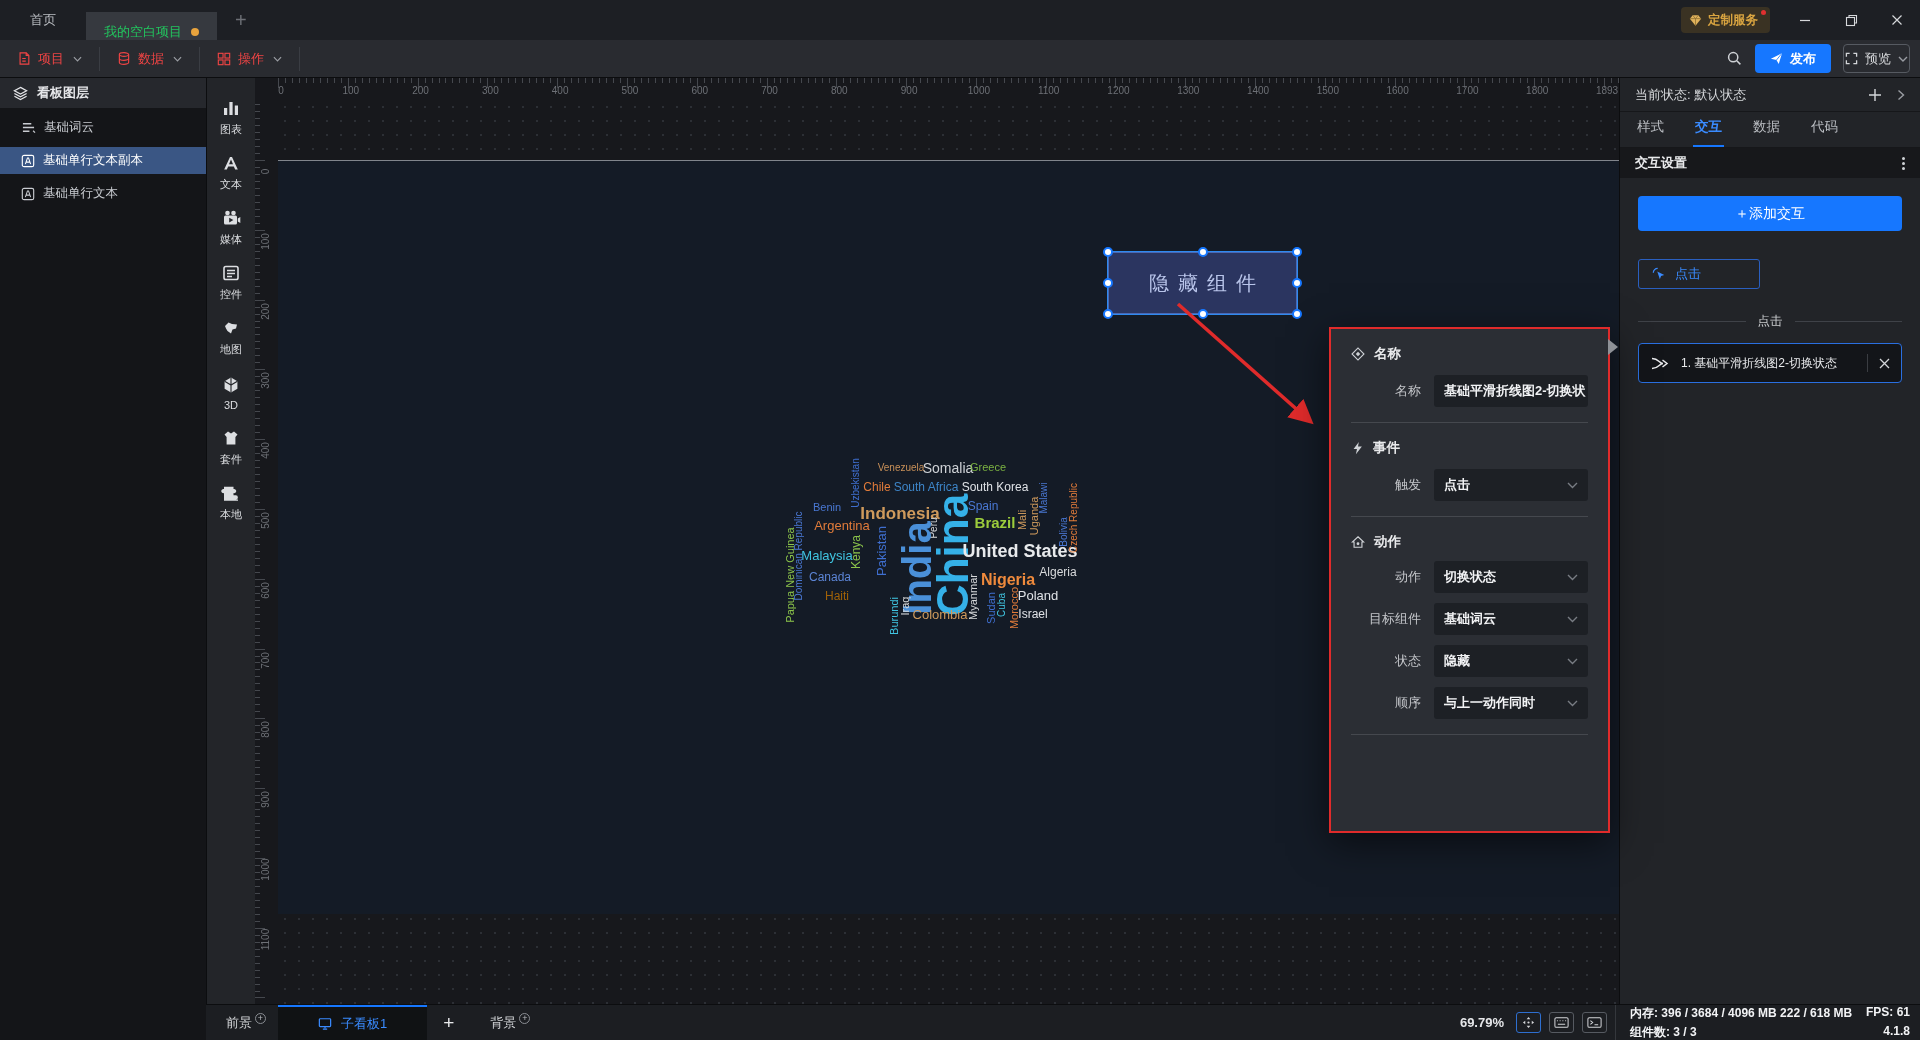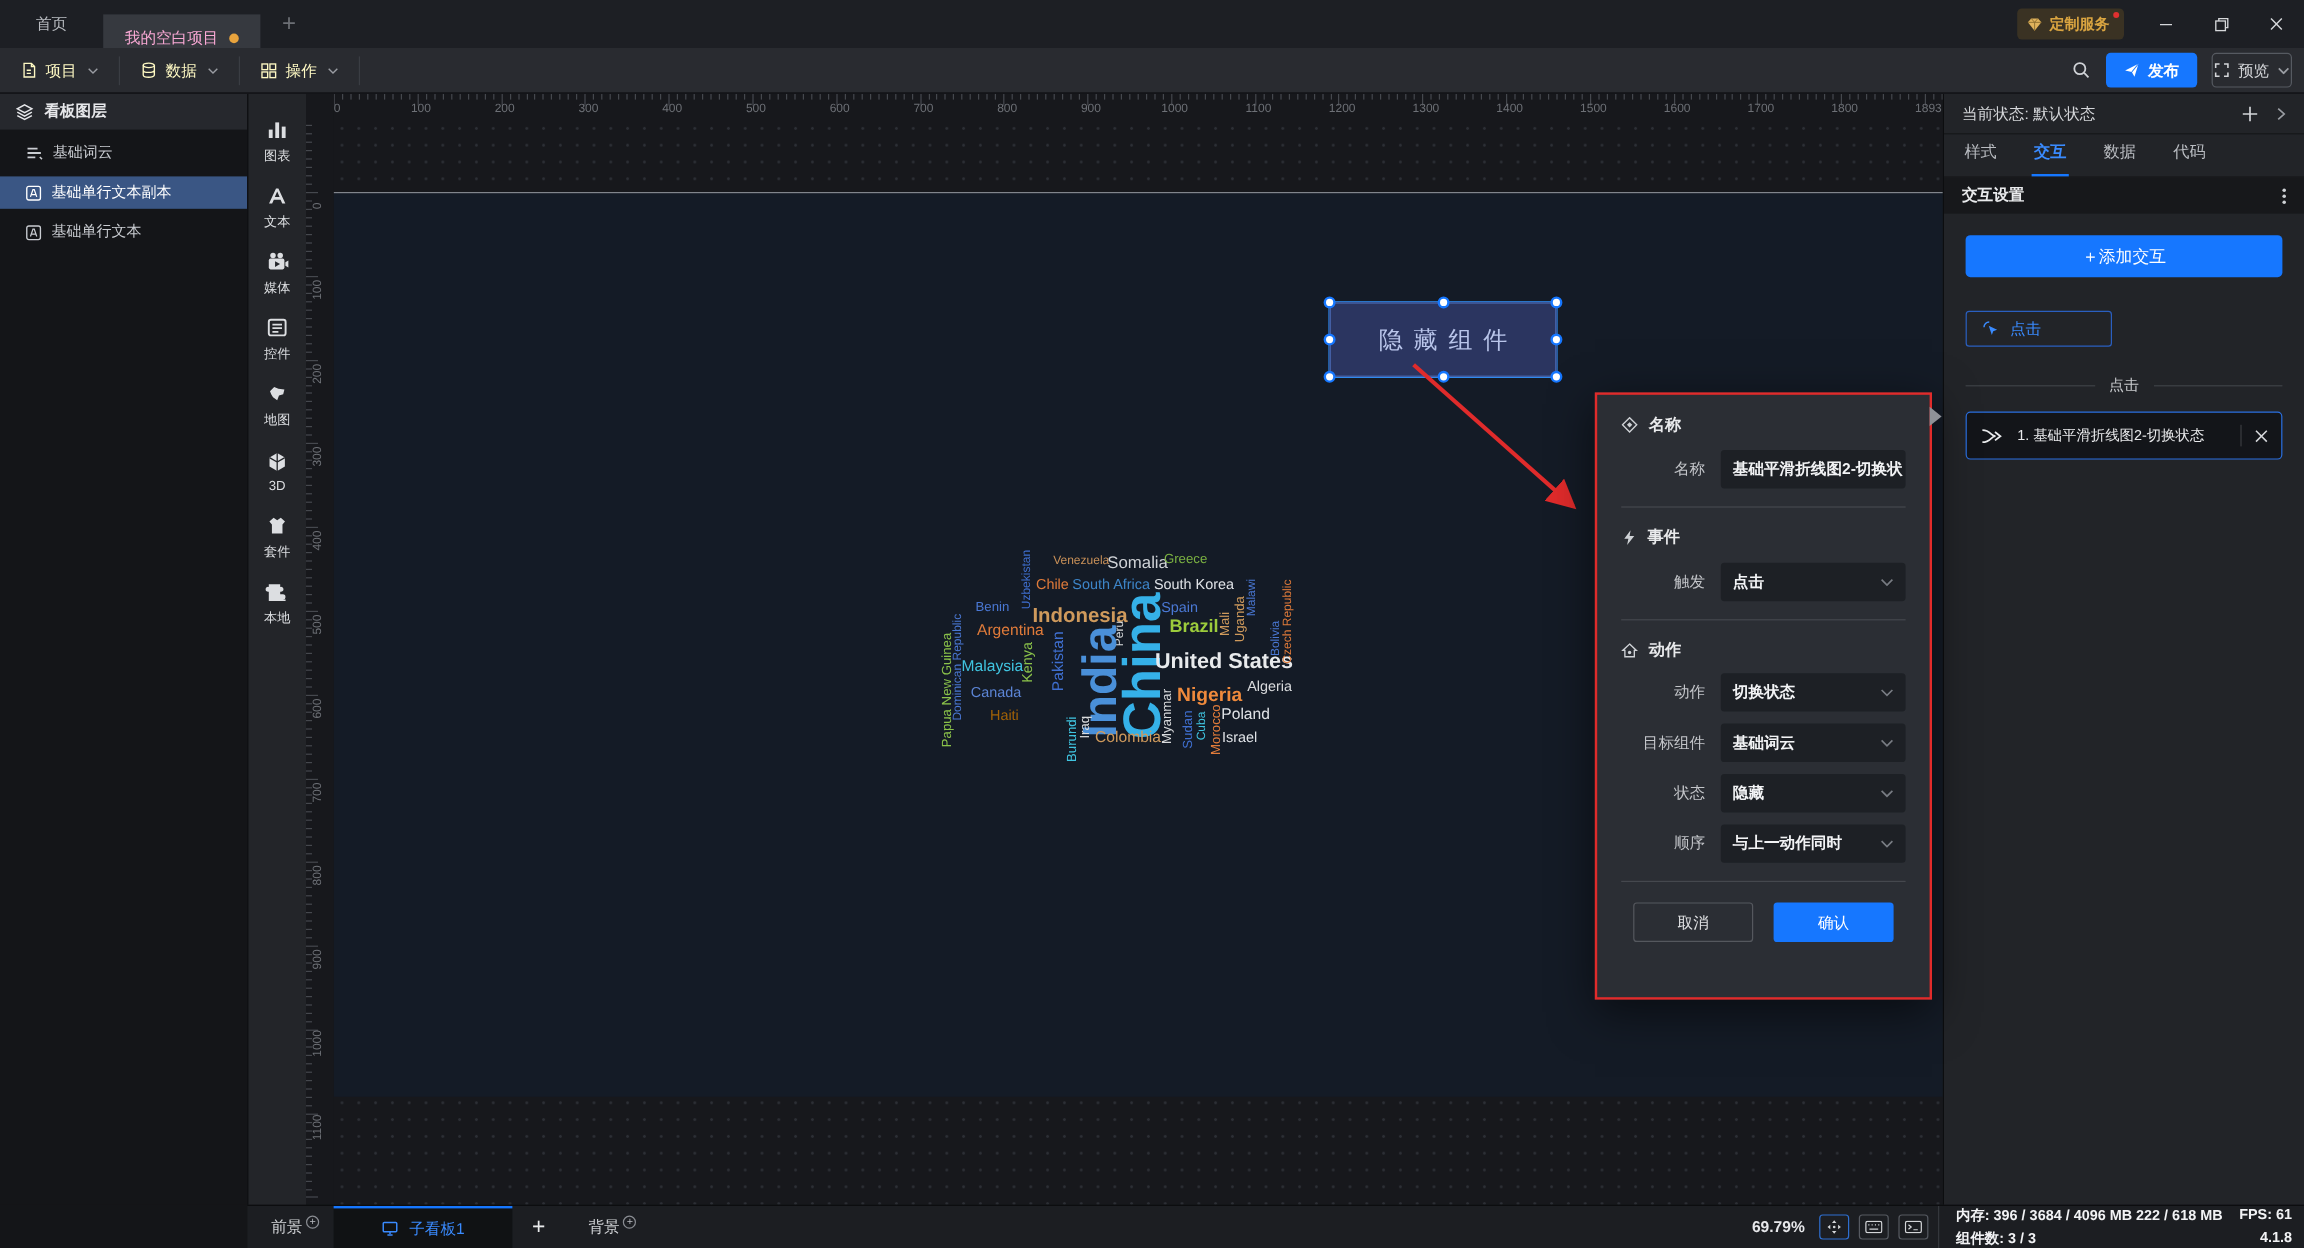--- a/index.html
+++ b/index.html
@@ -3,32 +3,32 @@
 <meta charset="utf-8">
 <style>
   * { margin:0; padding:0; box-sizing:border-box; }
   html,body { width:1920px; height:1040px; overflow:hidden; }
   body { position:relative; background:#17181c; font-family:"Liberation Sans","DejaVu Sans",sans-serif; color:#d8dadc; font-size:12px; }
   svg { display:block; }
 
   
   .titlebar { position:absolute; top:0; left:0; right:0; height:40px; background:#1d1f24; display:flex; align-items:center; z-index:10; }
   .home-tab { width:86px; text-align:center; color:#b9bcc1; font-size:13px; cursor:default; }
-  .proj-tab { height:40px; background:#36393f; display:flex; align-items:center; gap:9px; padding:0 18px; color:#f9a8d4; font-size:13px;margin-top:24px; }
+  .proj-tab { height:40px; background:#36393f; display:flex; align-items:center; gap:9px; padding:0 18px; color:#22c55e; font-size:13px;margin-top:24px; }
   .tab-dot { width:8px; height:8px; border-radius:50%; background:#e8a33d; }
   .add-tab { color:#6c6f75; font-size:20px; margin-left:18px; line-height:1; }
   .titlebar-right { margin-left:auto; display:flex; align-items:center; }
   .custom-service { background:#3a3223; border-radius:4px; height:26px; display:flex; align-items:center; gap:5px; padding:0 12px 0 7px; margin-right:12px; position:relative; }
   .cs-text { color:#d9a440; font-size:12.5px; font-weight:bold; }
   .cs-dot { width:5px; height:5px; background:#e03030; border-radius:50%; position:absolute; top:3px; right:4px; }
   .win-btn { width:46px; height:40px; display:flex; align-items:center; justify-content:center; color:#d6d8db; }
 
   
   .menubar { position:absolute; top:40px; left:0; right:0; height:38px; background:#292b30; display:flex; align-items:center; border-bottom:1px solid #0c0d0f; z-index:10; }
-  .menu-item { display:flex; align-items:center; gap:7px; padding:0 17px; height:24px; color:#fef9c3; font-size:13px; border-right:1px solid #3a3d43; }
+  .menu-item { display:flex; align-items:center; gap:7px; padding:0 17px; height:24px; color:#ef4444; font-size:13px; border-right:1px solid #3a3d43; }
   .menu-item .chev-s { margin-left:2px; }
   .menubar-right { margin-left:auto; display:flex; align-items:center; gap:12px; padding-right:10px; }
   .search-btn { color:#cfd2d6; }
   .publish-btn { background:#1677ff; color:#fff; height:29px; border-radius:4px; display:flex; align-items:center; gap:7px; padding:0 15px; font-size:13px; font-weight:bold; }
   .preview-btn { border:1px solid #565a61; color:#d4d6d9; height:29px; border-radius:4px; display:flex; gap:7px; padding:0 1px; align-items:center; font-size:13px; }
 
   
   .main { position:absolute; top:78px; left:0; right:0; bottom:36px; display:flex; }
   .layers { width:206px; background:#141518; display:flex; flex-direction:column; flex-shrink:0; }
   .layers-header { height:30px; background:#26282d; display:flex; align-items:center; gap:9px; padding:0 13px; color:#e6e7ea; font-size:13px; font-weight:bold; }
@@ -934,24 +934,20 @@
           <span class="chev-s">
             <svg width="11" height="7" viewBox="0 0 11 7">
               <path d="M1 1 5.5 5.5 10 1" fill="none" stroke="#787c83" stroke-width="1.4"></path>
             </svg>
           </span>
         </div>
       </div>
     </div>
   <div class="m-hr"></div>
 
-  <div class="m-footer">
-    <button class="m-cancel">取消</button>
-    <button class="m-confirm">确认</button>
-  </div>
 </div>
 
 <div class="sidebar-bottom"></div>
 <div class="bottombar">
   <div class="fgbg">
     <span>前景</span>
     <span class="plus-badge">+</span>
   </div>
   <div class="board-tab">
     <span>

